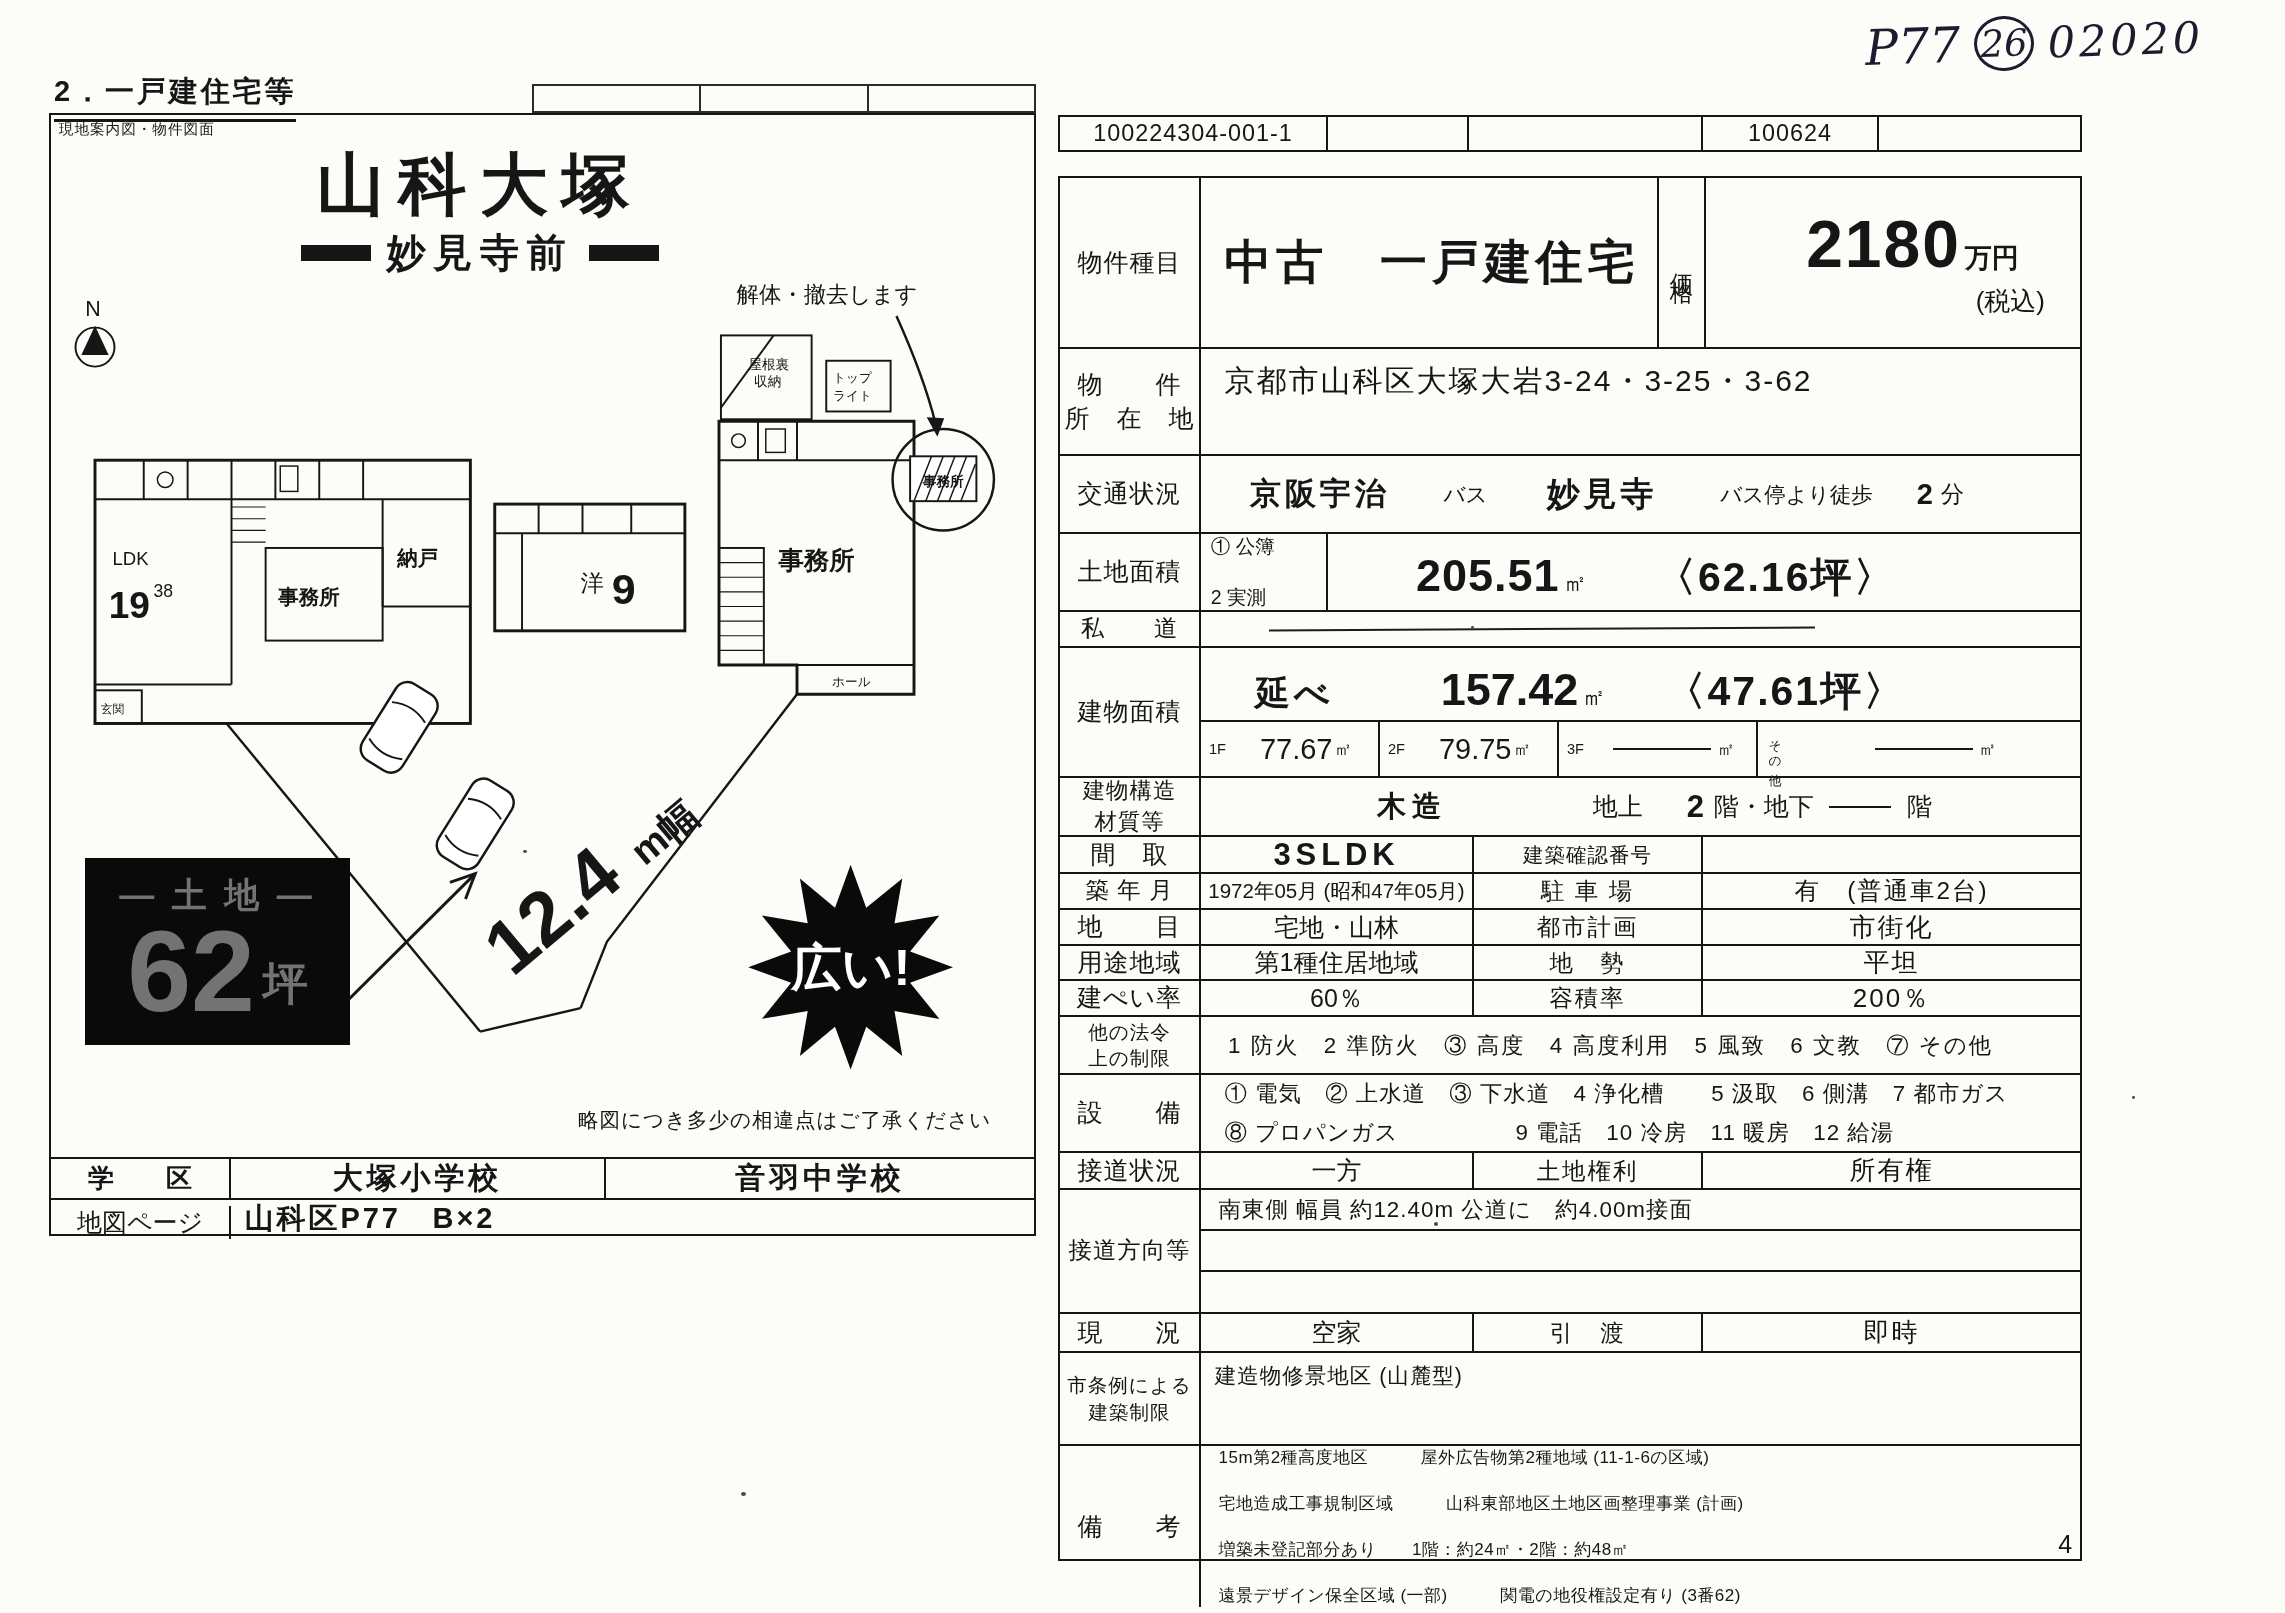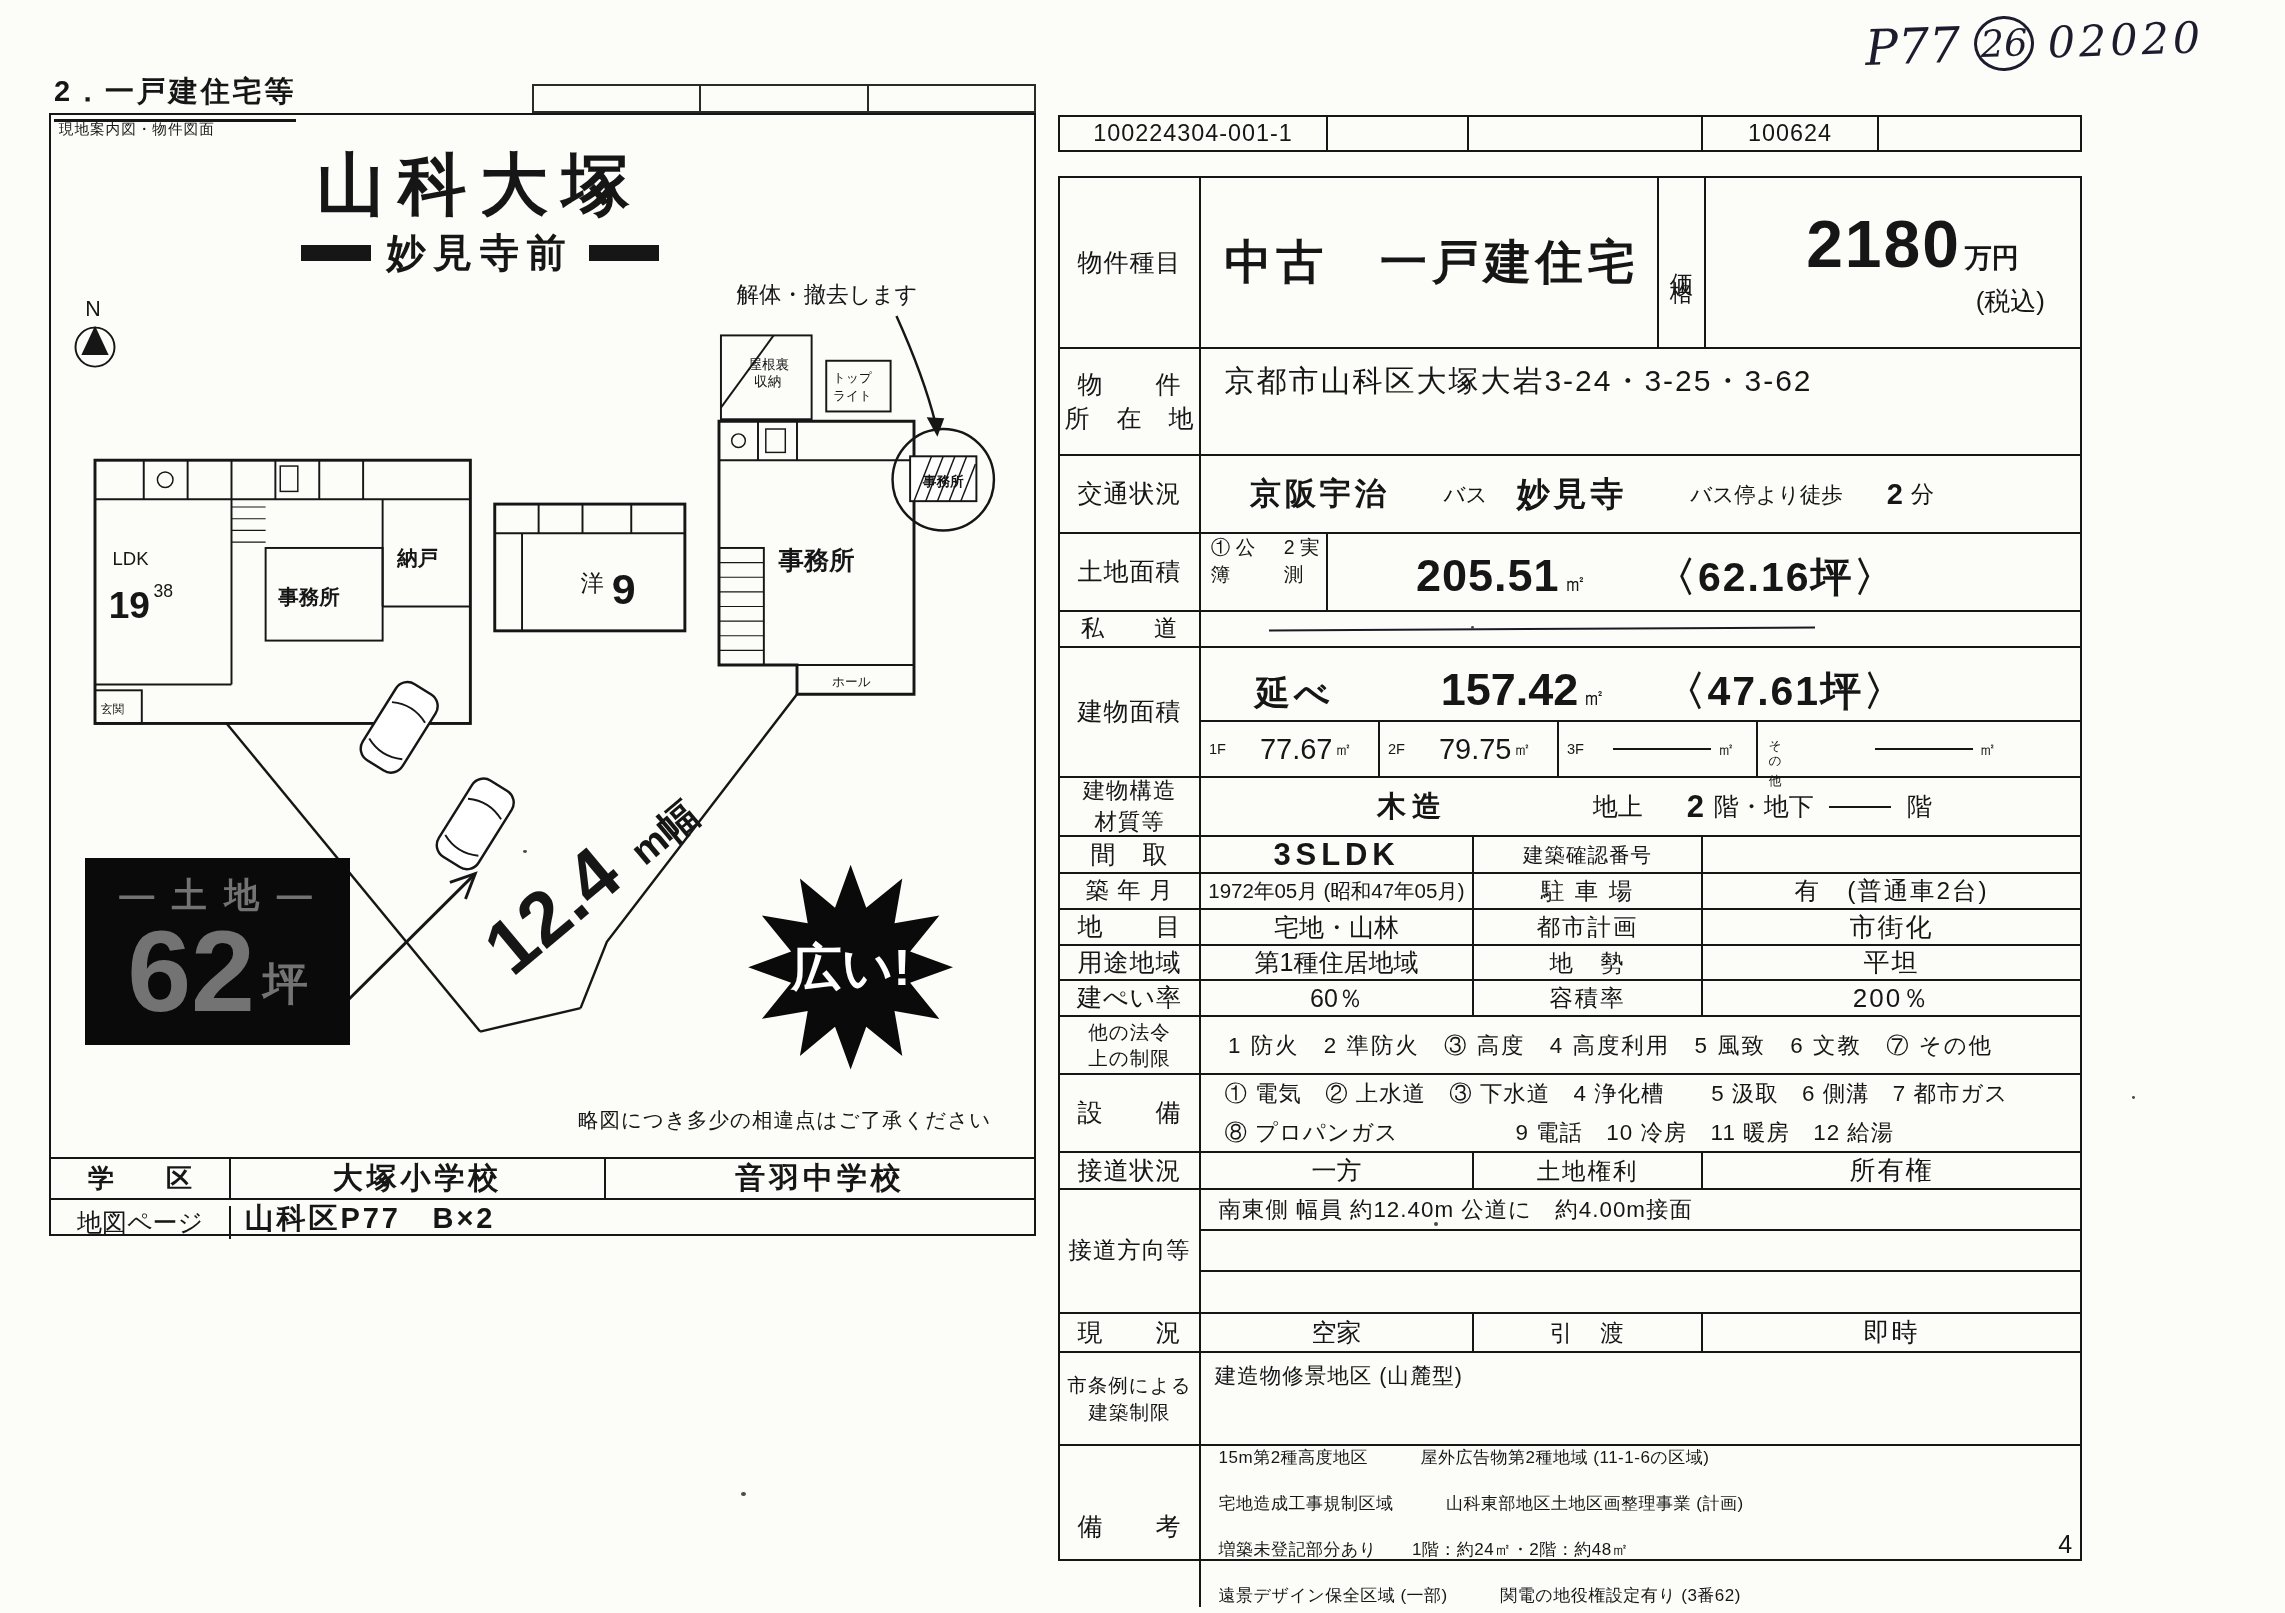--- a/index.html
+++ b/index.html
@@ -79,26 +79,26 @@
   .price-main{display:flex;align-items:baseline;justify-content:center;margin-left:39px;}
   .price-num{font-size:66px;font-weight:bold;letter-spacing:2px;}
   .price-unit{font-size:27px;font-weight:bold;margin-left:3.9px;}
   .price-tax{align-self:flex-end;padding-right:35px;font-size:26px;margin-top:2px;}
 
   .addr-val{flex:1;display:flex;align-items:flex-start;padding:11.7px 0 0 23.4px;font-size:30px;letter-spacing:2px;}
 
   .trans-val{flex:1;display:flex;align-items:center;padding-left:49px;white-space:nowrap;}
   .t-line{font-size:31px;font-weight:bold;letter-spacing:3.9px;}
   .t-mode{font-size:21.5px;margin-left:54px;}
-  .t-stop{font-size:33px;font-weight:bold;margin-left:29px;letter-spacing:3.9px;}
+  .t-stop{font-size:33px;font-weight:bold;margin-left:59px;letter-spacing:3.9px;}
   .t-walk{font-size:21.5px;margin-left:63px;}
   .t-min{font-size:29px;font-weight:bold;margin-left:44px;}
   .t-minu{font-size:23.4px;margin-left:7.8px;}
 
-  .la-sub{width:127px;border-right:2px solid #161616;display:flex;justify-content:center;
+  .la-sub{width:127px;border-right:2px solid #161616;display:flex;flex-direction:column;justify-content:center;
       padding-left:9.8px;gap:24px;font-size:19.5px;}
   .la-main{flex:1;display:flex;align-items:baseline;padding-left:88px;padding-top:15.6px;white-space:nowrap;}
   .la-num{font-size:45px;font-weight:bold;letter-spacing:1px;}
   .la-unit{font-size:23.4px;margin-left:3.9px;}
   .la-tsubo{font-size:41px;font-weight:bold;margin-left:68px;letter-spacing:2px;}
 
   .pr-line{align-self:center;margin-left:68px;width:546px;border-top:2.9px solid #1a1a22;transform:rotate(-0.3deg);}
 
   .bld{flex:1;display:flex;flex-direction:column;}
   .bt{height:74px;border-bottom:2px solid #161616;display:flex;align-items:baseline;padding-top:15.6px;white-space:nowrap;}

